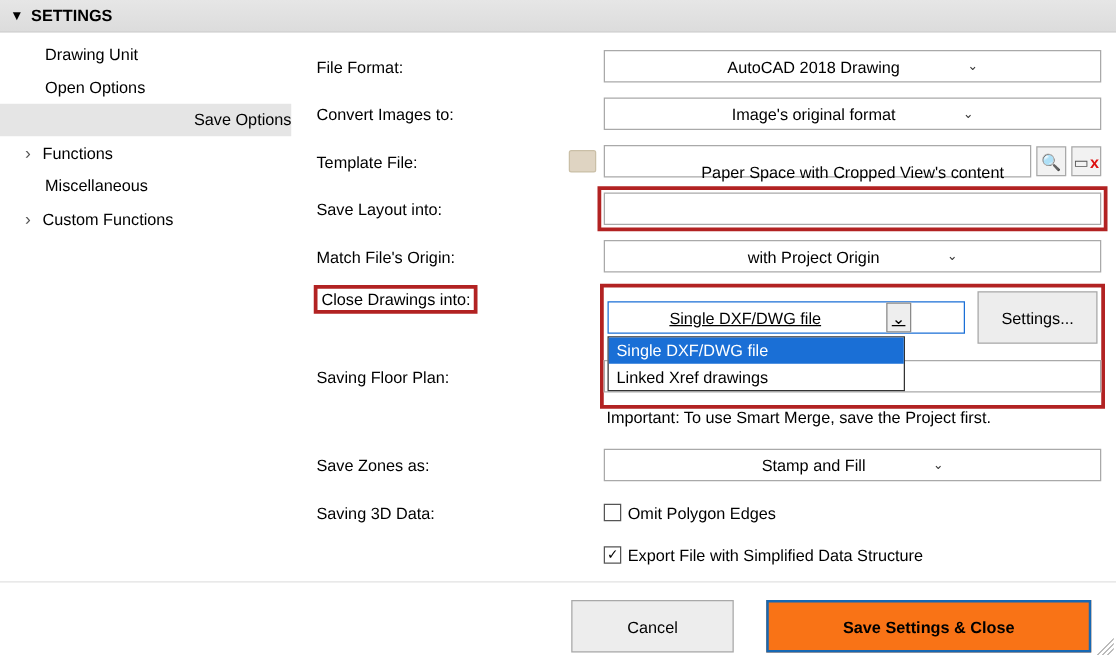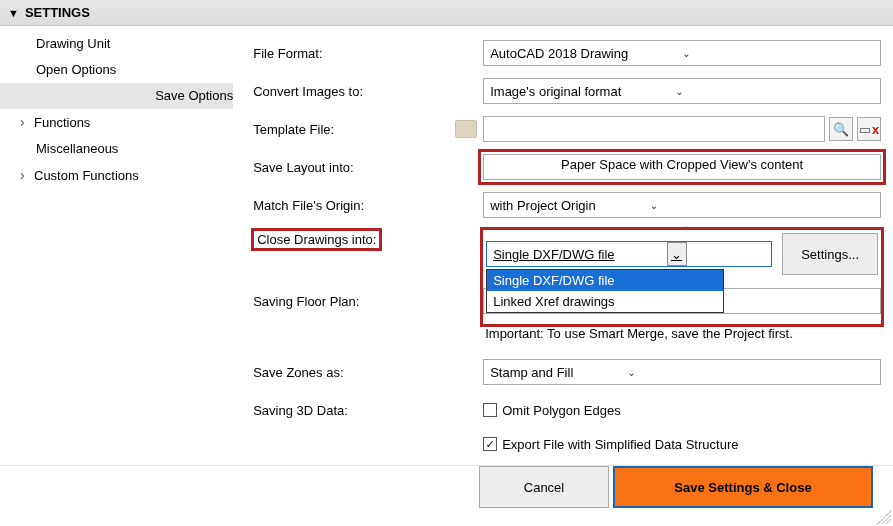--- a/index.html
+++ b/index.html
@@ -29,21 +29,21 @@
     flex: 1; padding: 14px 12px 8px 20px; position: relative;
   }
   .row { display:flex; align-items:center; margin-bottom: 12px; min-height:26px;}
   .row.gap-top { margin-top: 10px; }
   .label { width: 230px; }
   .label-box { display:inline-block; padding:2px 4px; }
   .hl-red { outline: 3px solid #b22222; outline-offset: -1px; }
   .controls { flex:1; display:flex; align-items:center; gap:4px; position:relative;}
   .select, .input {
     height:26px; border:1px solid #a9a9a9; background:#fff; padding:2px 6px;
-    display:flex; align-items:center; justify-content:flex-start; width:100%;gap:48px;
+    display:flex; align-items:center; justify-content:center; width:100%;gap:48px;
   }
   .select .chev { color:#333; font-size:10px; padding-left:6px;}
   .select.small-chev .chev-box {
     width:20px; height:24px; border:1px solid #8a8a8a; display:flex;
     align-items:center; justify-content:center; margin:-2px -6px -2px 4px;
     background:#eee;
   }
   .btn {
     height:42px; border:1px solid #a9a9a9; background:#ededed;
     padding:0 18px; display:flex; align-items:center; justify-content:center;
@@ -63,22 +63,22 @@
   .dropdown-open {
     position:absolute; top:28px; left:0; width:238px; border:1px solid #333;
     background:#fff; z-index:5;
   }
   .dropdown-open .opt { padding:3px 6px; }
   .dropdown-open .opt.sel { background:#1a6fd6; color:#fff; }
 
   .note { margin: 8px 0 18px 232px; font-size:13px; }
 
   .footer {
-    height:56px; display:flex; align-items:flex-start; justify-content:flex-end;
-    gap:4px; padding-right:20px;
+    height:56px; display:flex; align-items:flex-end; justify-content:flex-end;
+    gap:26px; padding-right:20px;
   }
   .footer .btn { width:130px; }
   .footer .btn.primary { width:260px; }
 
   .resize-grip {
     position:absolute; right:2px; bottom:2px; width:14px; height:14px;
     background:
       linear-gradient(135deg, transparent 50%, #bbb 50%, #bbb 55%, transparent 55%),
       linear-gradient(135deg, transparent 65%, #bbb 65%, #bbb 70%, transparent 70%),
       linear-gradient(135deg, transparent 80%, #bbb 80%, #bbb 85%, transparent 85%);

